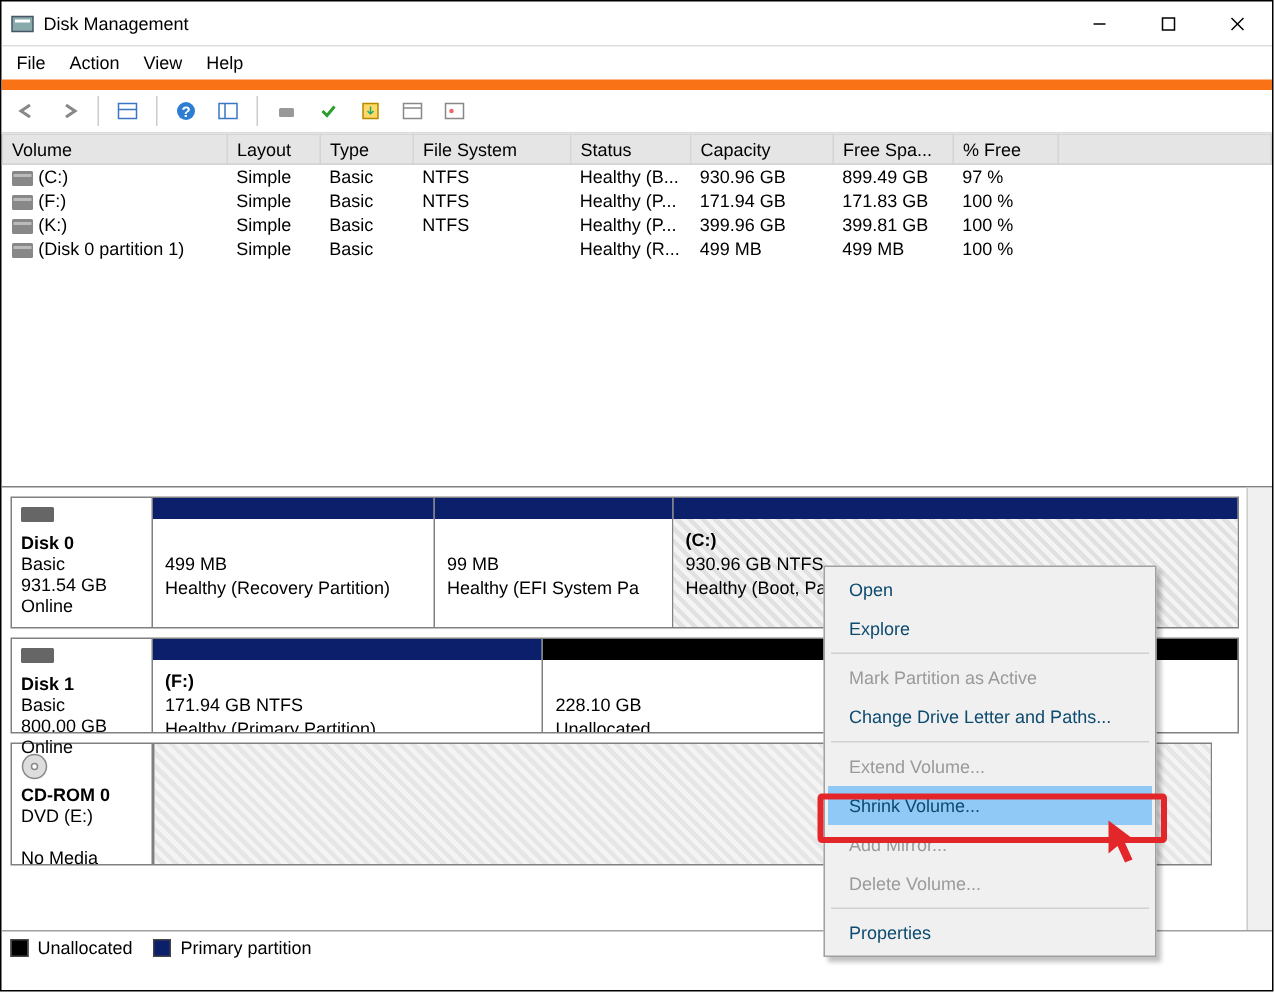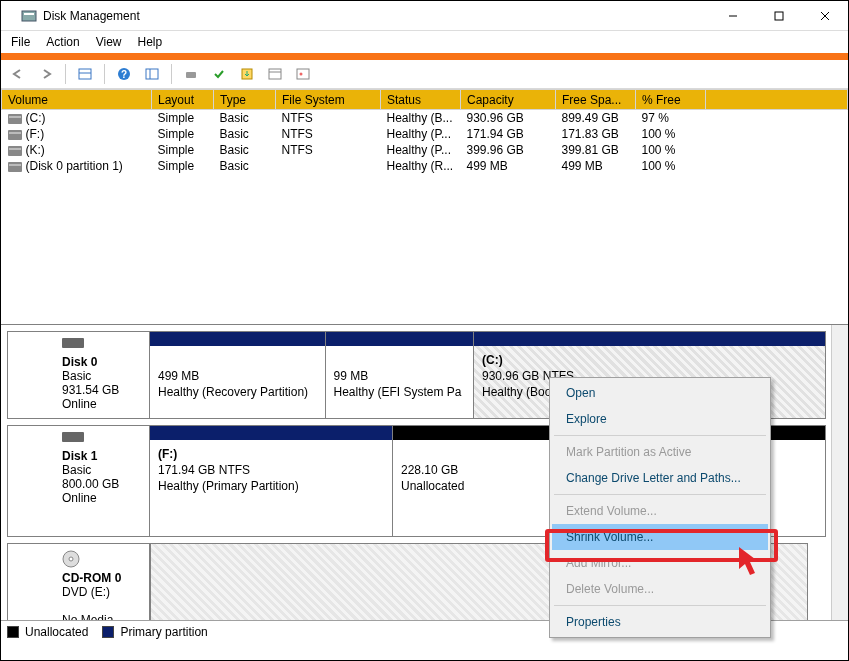--- a/index.html
+++ b/index.html
@@ -1,45 +1,45 @@
 <!DOCTYPE html>
 <html><head>
 <meta charset="utf-8">
 <style>
   * { box-sizing: border-box; font-family: "Segoe UI", Tahoma, sans-serif; }
   html, body { margin: 0; padding: 0; }
   body { width: 849px; height: 661px; border: 1px solid #000; background: #fff; overflow: hidden; position: relative; font-size: 12px; color: #000; }
 
   
-  .titlebar { display: flex; align-items: center; height: 30px; padding-left: 20px; border-bottom: 1px solid #ddd; }
+  .titlebar { display: flex; align-items: center; height: 30px; padding-left: 6px; border-bottom: 1px solid #ddd; }
   .titlebar-icon { width: 16px; height: 16px; margin-right: 6px; display: inline-flex; align-items: center; justify-content: center; }
   .titlebar-title { flex: 1; font-size: 12px; }
   .win-btns { display: flex; height: 30px; }
   .win-btn { width: 46px; height: 30px; display: flex; align-items: center; justify-content: center; font-size: 13px; }
 
   
   .menubar { display: flex; gap: 16px; padding: 4px 10px; font-size: 12px; border-bottom: 7px solid #f97316; }
 
   
   .toolbar { display: flex; align-items: center; gap: 6px; padding: 3px 6px; border-bottom: 1px solid #d9d9d9; background: #fff; }
   .tool-btn { width: 22px; height: 22px; border: 1px solid transparent; display: flex; align-items: center; justify-content: center; font-size: 12px; }
   .tool-sep { width: 1px; height: 20px; background: #ccc; margin: 0 2px; }
 
   
   .table-area { height: 236px; overflow: hidden; border-bottom: 1px solid #808080; }
   table.volume-table { border-collapse: collapse; width: 100%; font-size: 12px; }
-  table.volume-table th { text-align: left; font-weight: normal; background: #eab308; border: 1px solid #d4d4d4; padding: 2px 6px; height: 20px; }
+  table.volume-table th { text-align: left; font-weight: normal; background: #e5e5e5; border: 1px solid #d4d4d4; padding: 2px 6px; height: 20px; }
   table.volume-table td { padding: 1px 6px; white-space: nowrap; }
   .drv-icon { display: inline-block; width: 14px; height: 10px; background: #888; border-radius: 1px; margin-right: 4px; vertical-align: middle; position: relative; }
   .drv-icon::after { content: ""; position: absolute; top: 2px; left: 1px; right: 1px; height: 2px; background: #bbb; }
 
   
   .diskmap { position: relative; height: 295px; overflow: hidden; }
   .diskmap-scroll { position: absolute; right: 0; top: 0; width: 17px; bottom: 0; background: #f0f0f0; border-left: 1px solid #ccc; }
-  .disk-row { display: flex; margin: 6px 6px 4px 6px; border: 1px solid #808080; padding-left: 48px; }
+  .disk-row { display: flex; margin: 6px 6px 4px 6px; border: 1px solid #808080; }
   .disk-label { width: 94px; padding: 6px 6px; border-right: 1px solid #808080; font-size: 12px; position: relative; }
   .disk-label .dicon { width: 22px; height: 10px; background: #666; border-radius: 1px; display: inline-block; margin-bottom: 4px; }
   .disk-parts { flex: 1; display: flex; }
   .part { border-right: 1px solid #808080; display: flex; flex-direction: column; }
   .part:last-child { border-right: none; }
   .part-stripe { height: 14px; background: #0b1f6b; }
   .part-stripe.black { background: #000; }
   .part-body { padding: 6px 8px; font-size: 12px; line-height: 1.35; flex: 1; overflow: hidden; white-space: nowrap; }
   .part.selected .part-body {
     background: repeating-linear-gradient(45deg, #f4f4f4, #f4f4f4 3px, #e1e1e1 3px, #e1e1e1 6px);
@@ -257,21 +257,21 @@
         <div class="part-stripe"></div>
         <div class="part-body"><br><span>99 MB</span><br><span>Healthy (EFI System Pa</span></div>
       </div>
       <div class="part selected" style="width:52%;">
         <div class="part-stripe"></div>
         <div class="part-body"><b>(C:)</b><br><span>930.96 GB NTFS</span><br><span>Healthy (Boot, Pag</span></div>
       </div>
     </div>
   </div>
 
-  <div class="disk-row" style="height:112px; margin-right:22px;">
+  <div class="disk-row" style="height:64px; margin-right:22px;">
     <div class="disk-label">
       <span class="dicon"></span><br>
       <b>Disk 1</b><br>
       <span>Basic</span><br>
       <span>800.00 GB</span><br>
       <span>Online</span>
     </div>
     <div class="disk-parts">
       <div class="part" style="width:36%;">
         <div class="part-stripe"></div>

